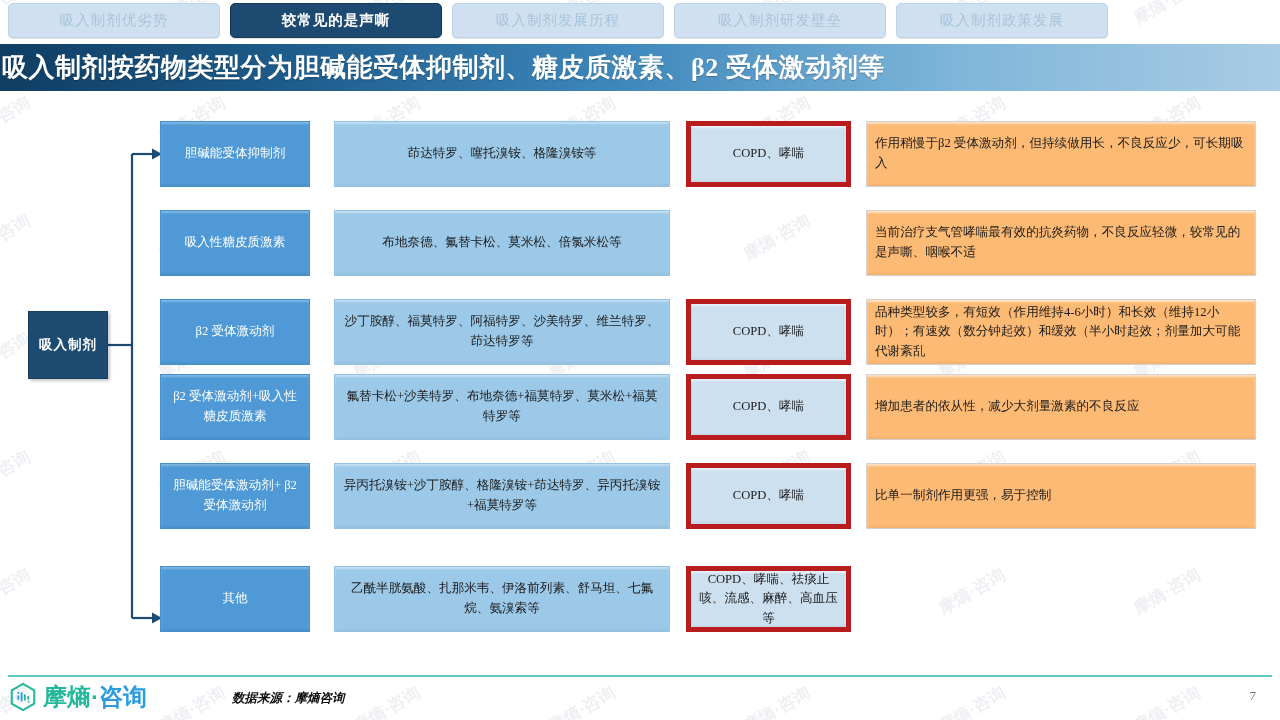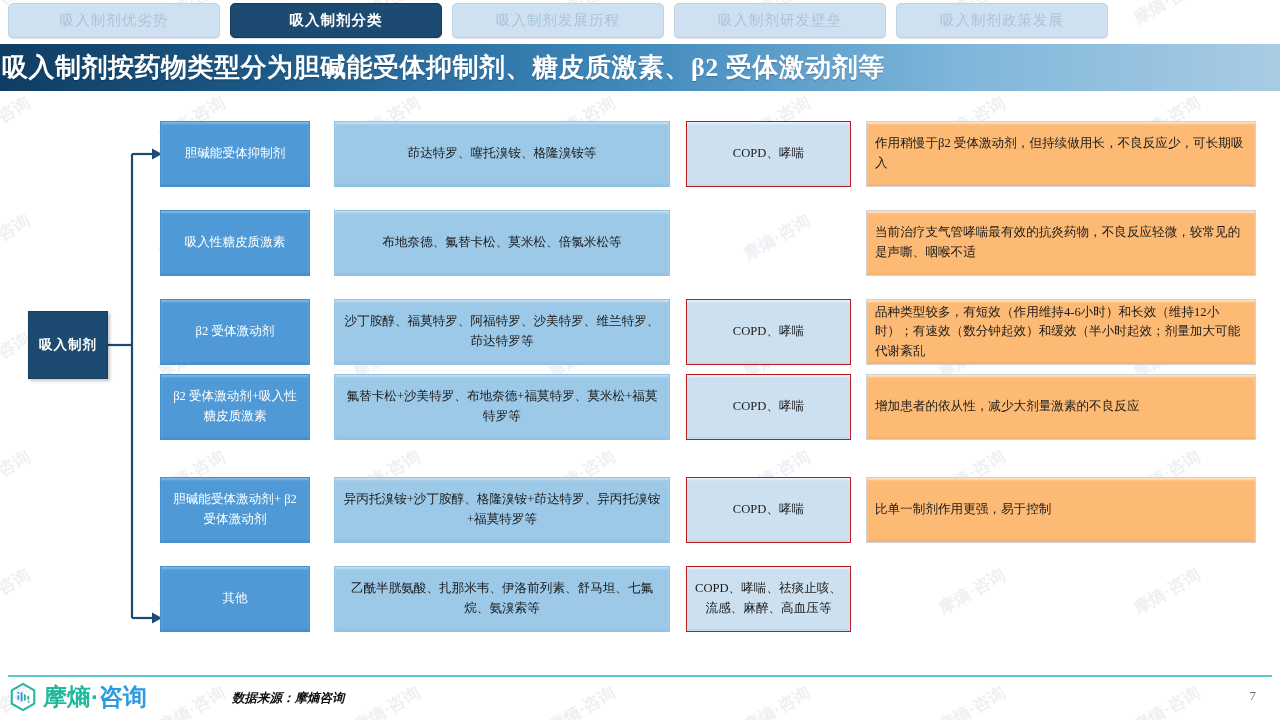--- a/index.html
+++ b/index.html
@@ -143,21 +143,21 @@
     text-align: center;
     border: 1px solid #93c3e4;
     box-shadow: inset 0 2px 2px rgba(255,255,255,0.4), inset 0 -2px 2px rgba(0,0,0,0.04);
   }
   .cell-ind {
     left: 686px; width: 165px;
     background: #cde0f0;
     color: #1a1a1a;
     justify-content: center;
     text-align: center;
-    border: 1px solid #b91c1c;
+    border: 5px solid #b91c1c;
     box-shadow: inset 0 2px 2px rgba(255,255,255,0.55), inset 0 -2px 2px rgba(0,0,0,0.035);
   }
   .cell-note {
     left: 866px; width: 390px;
     background: #fdba74;
     color: #1a1a1a;
     justify-content: flex-start;
     text-align: left;
     border: 1px solid #d2d2d2;
     box-shadow: inset 0 2px 2px rgba(255,255,255,0.55), inset 0 -2px 2px rgba(0,0,0,0.04);
@@ -262,21 +262,21 @@
       <span class="wm" style="left: 740px; top: 698px;">摩熵·咨询</span>
       <span class="wm" style="left: 935px; top: 698px;">摩熵·咨询</span>
       <span class="wm" style="left: 1130px; top: 698px;">摩熵·咨询</span>
     </div>
 
   <div class="tabbar" id="tabbar">
       <div class="tab">
         <span>吸入制剂优劣势</span>
       </div>
       <div class="tab active">
-        <span>吸入制剂分类</span>
+        <span>较常见的是声嘶</span>
       </div>
       <div class="tab">
         <span>吸入制剂发展历程</span>
       </div>
       <div class="tab">
         <span>吸入制剂研发壁垒</span>
       </div>
       <div class="tab">
         <span>吸入制剂政策发展</span>
       </div>
@@ -350,21 +350,21 @@
           <div class="cell cell-drug">
             <span>氟替卡松+沙美特罗、布地奈德+福莫特罗、莫米松+福莫特罗等</span>
           </div>
           <div class="cell cell-ind">
             <span>COPD、哮喘</span>
           </div>
           <div class="cell cell-note">
             <span>增加患者的依从性，减少大剂量激素的不良反应</span>
           </div>
         </div>
-        <div class="row" style="top: 386px;">
+        <div class="row" style="top: 372px;">
           <div class="cell cell-cat">
             <span>胆碱能受体激动剂+ β2 受体激动剂</span>
           </div>
           <div class="cell cell-drug">
             <span>异丙托溴铵+沙丁胺醇、格隆溴铵+茚达特罗、异丙托溴铵+福莫特罗等</span>
           </div>
           <div class="cell cell-ind">
             <span>COPD、哮喘</span>
           </div>
           <div class="cell cell-note">

